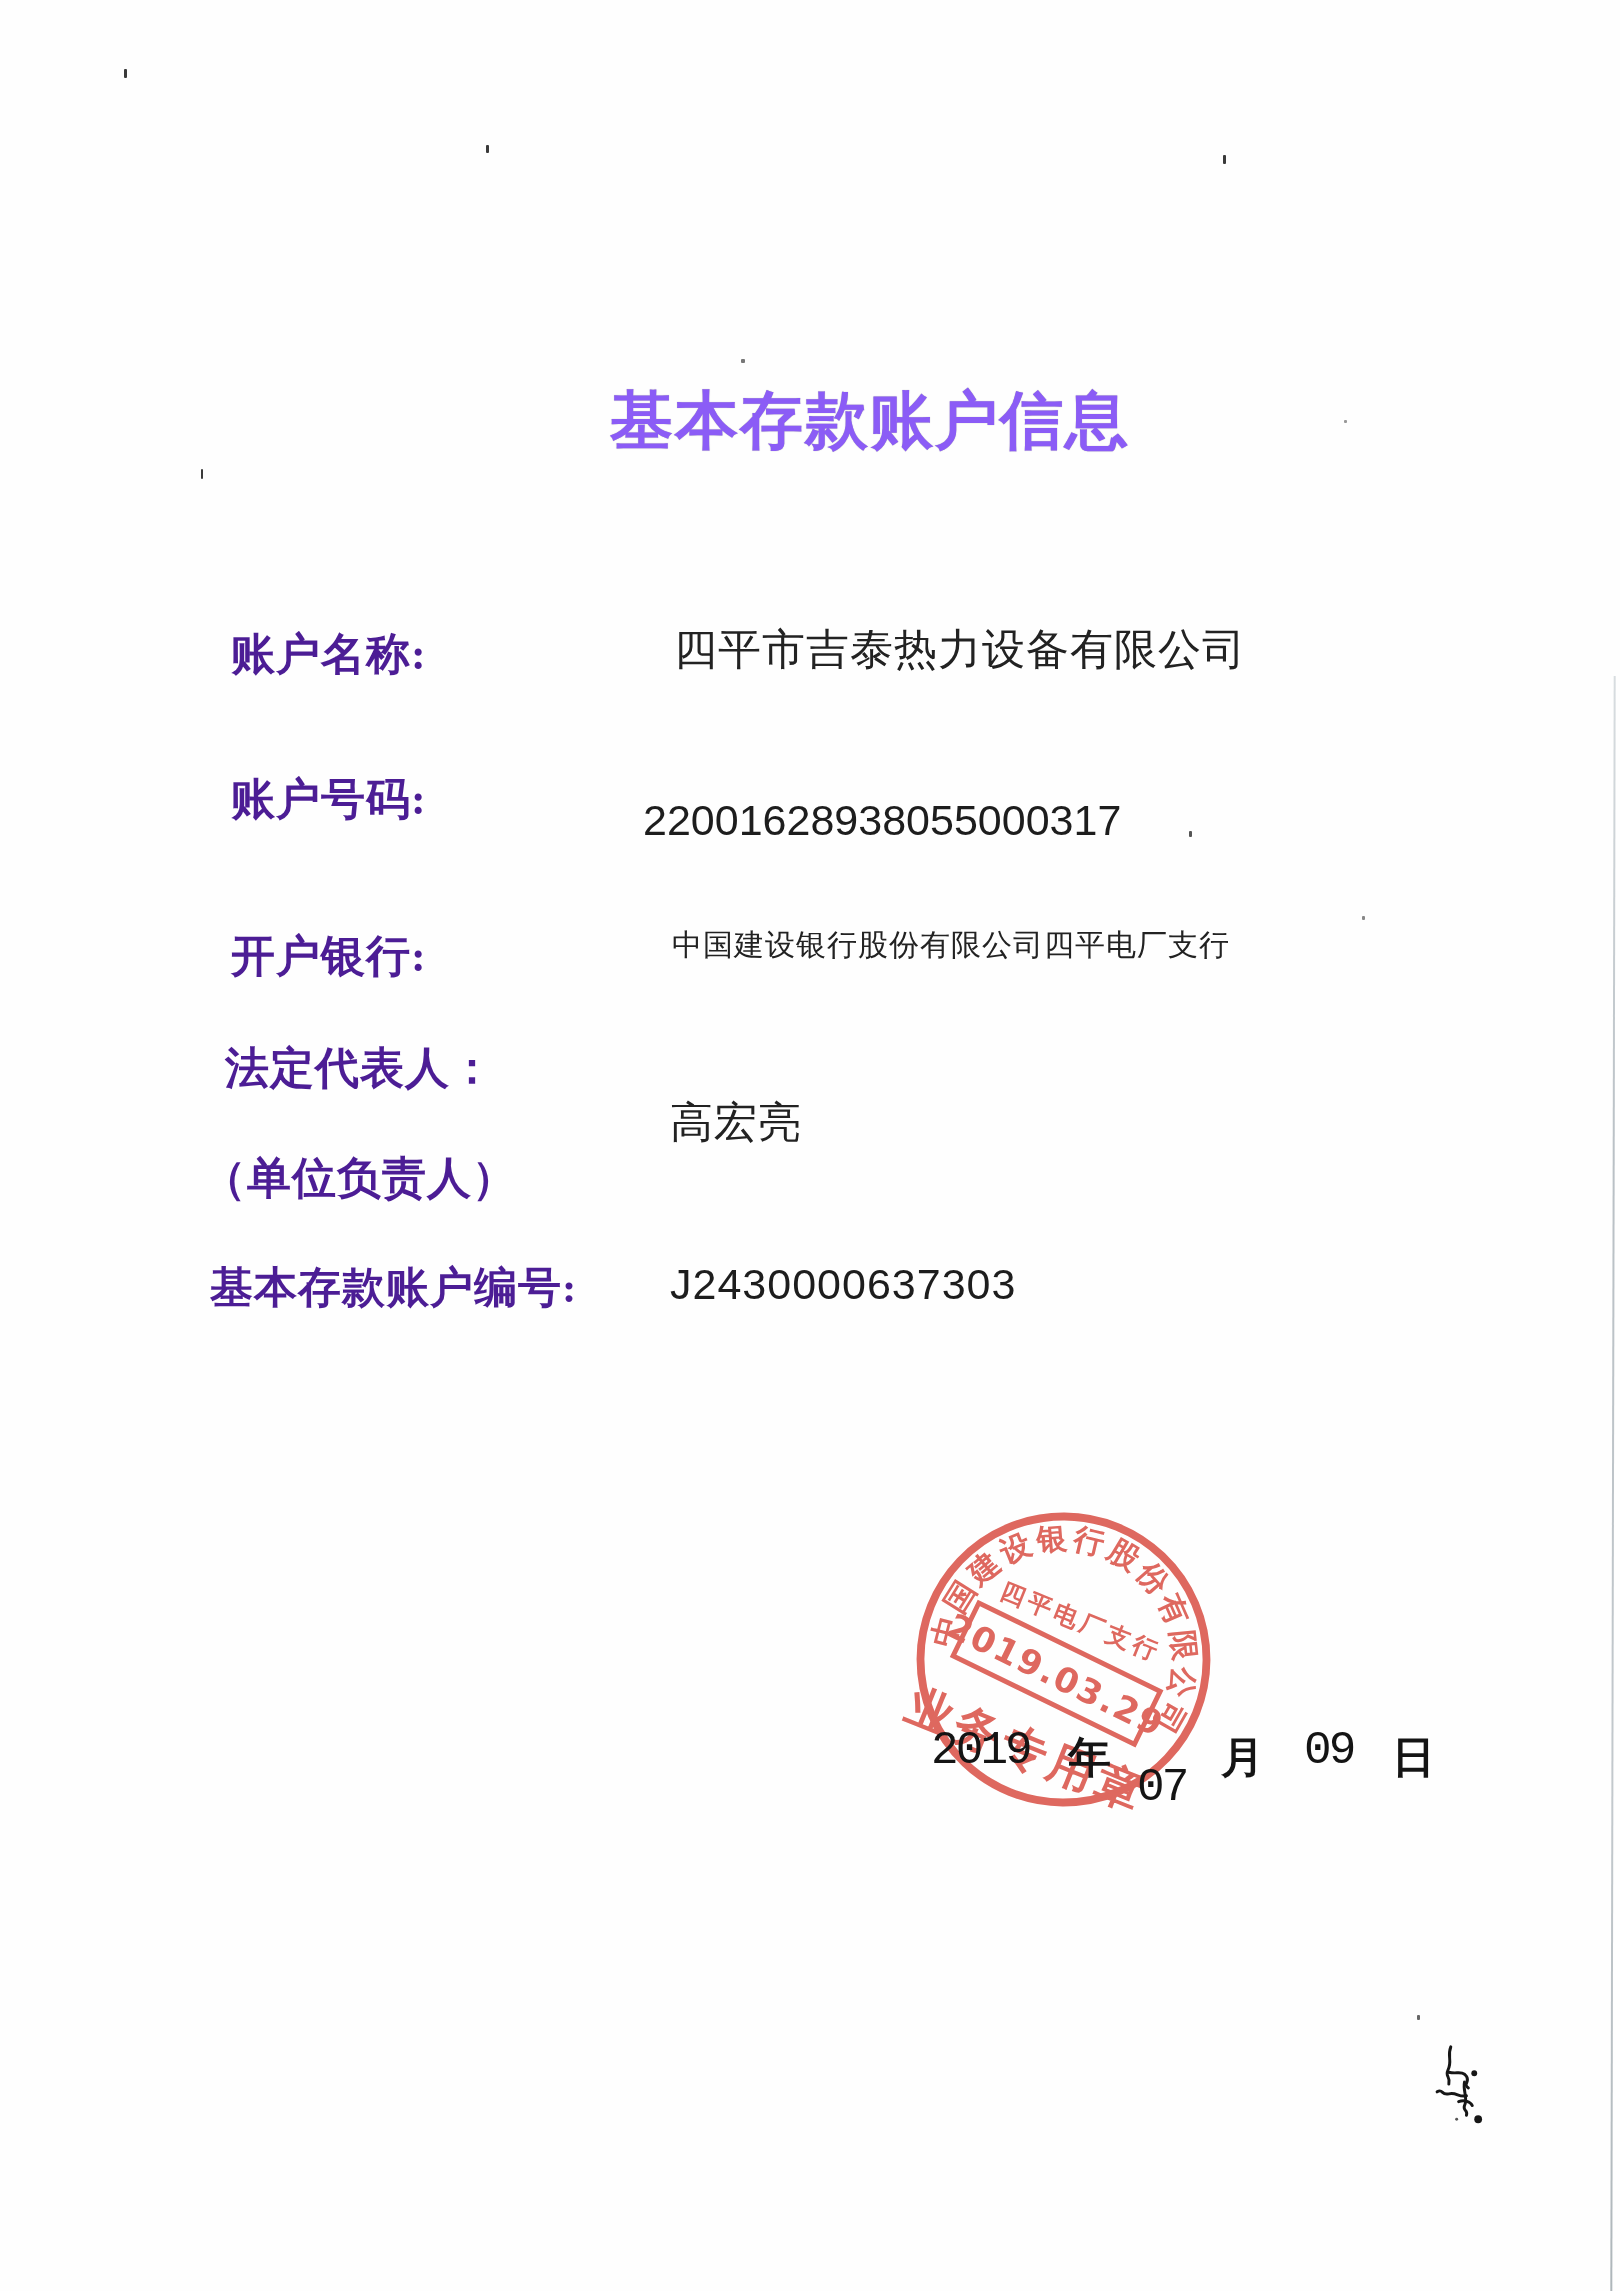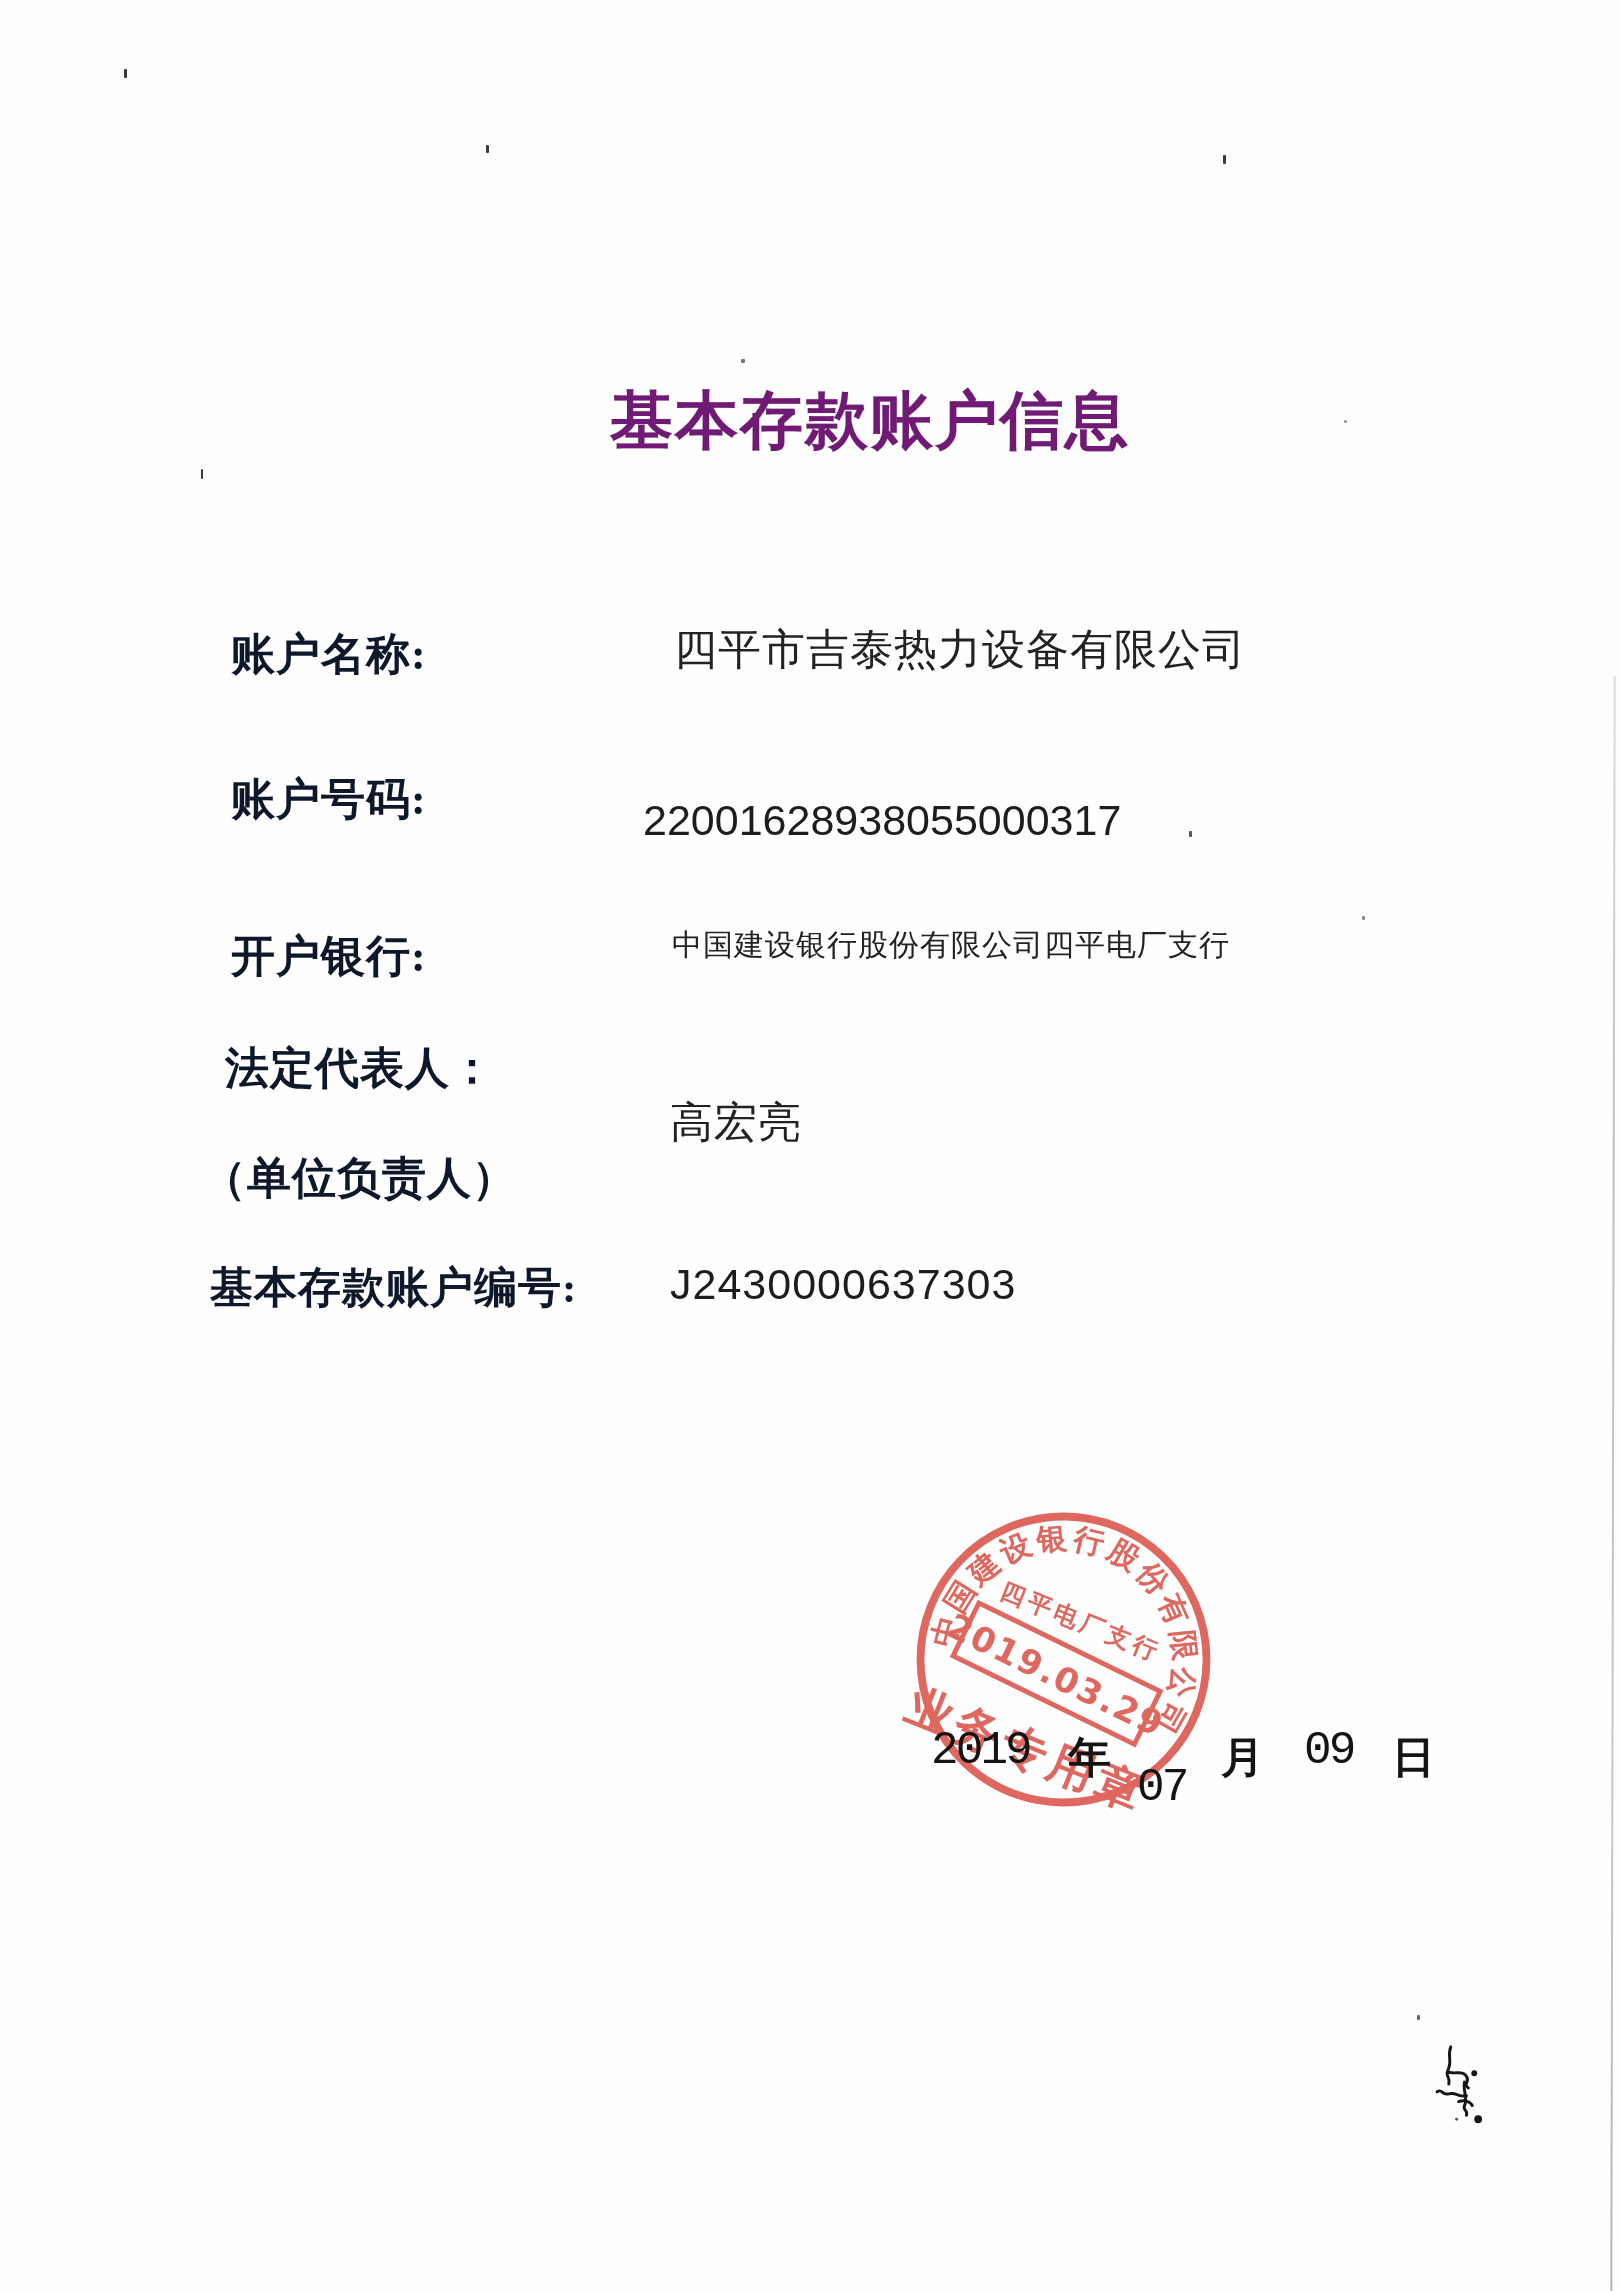--- a/index.html
+++ b/index.html
@@ -8,25 +8,25 @@
     width:1620px;height:2292px;
     margin:0 auto;
     background:#fefefe;
     overflow:hidden;
     font-family:"Liberation Serif","DejaVu Serif",serif;
     color:#1b1b1b;
   }
   .abs{position:absolute;white-space:nowrap;}
   .doc-title{
     font-size:63px;font-weight:700;letter-spacing:2px;
-    color:#701a75;
+    color:#8b5cf6;
     text-shadow:0 0 1px rgba(0,0,0,.35);
   }
   .field-label{
-    font-size:44px;font-weight:700;letter-spacing:1px;color:#0f172a;
+    font-size:44px;font-weight:700;letter-spacing:1px;color:#4c1d95;
   }
   .field-value-cn{
     font-size:43px;font-weight:400;letter-spacing:1px;color:#222;
   }
   .field-value-num{
     font-family:"Liberation Sans","DejaVu Sans",sans-serif;
     font-size:43px;font-weight:400;letter-spacing:0px;color:#1d1d1d;
   }
   .date-digit{
     font-family:Liberation Mono, monospace;

